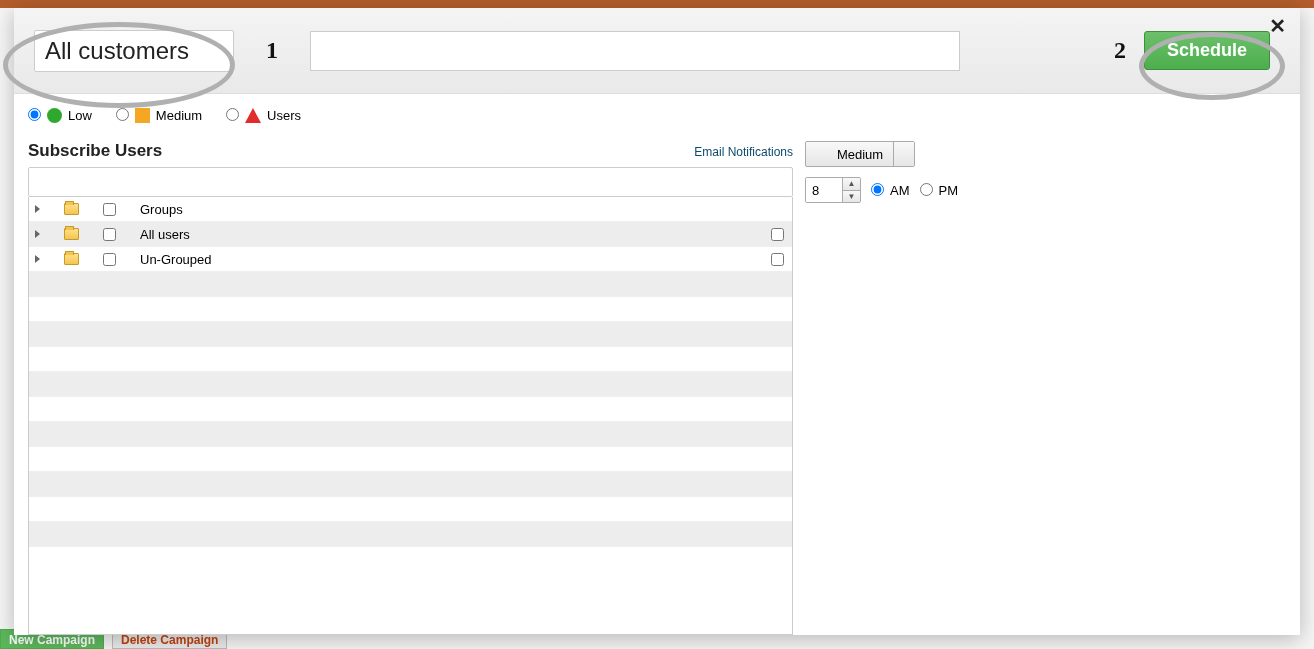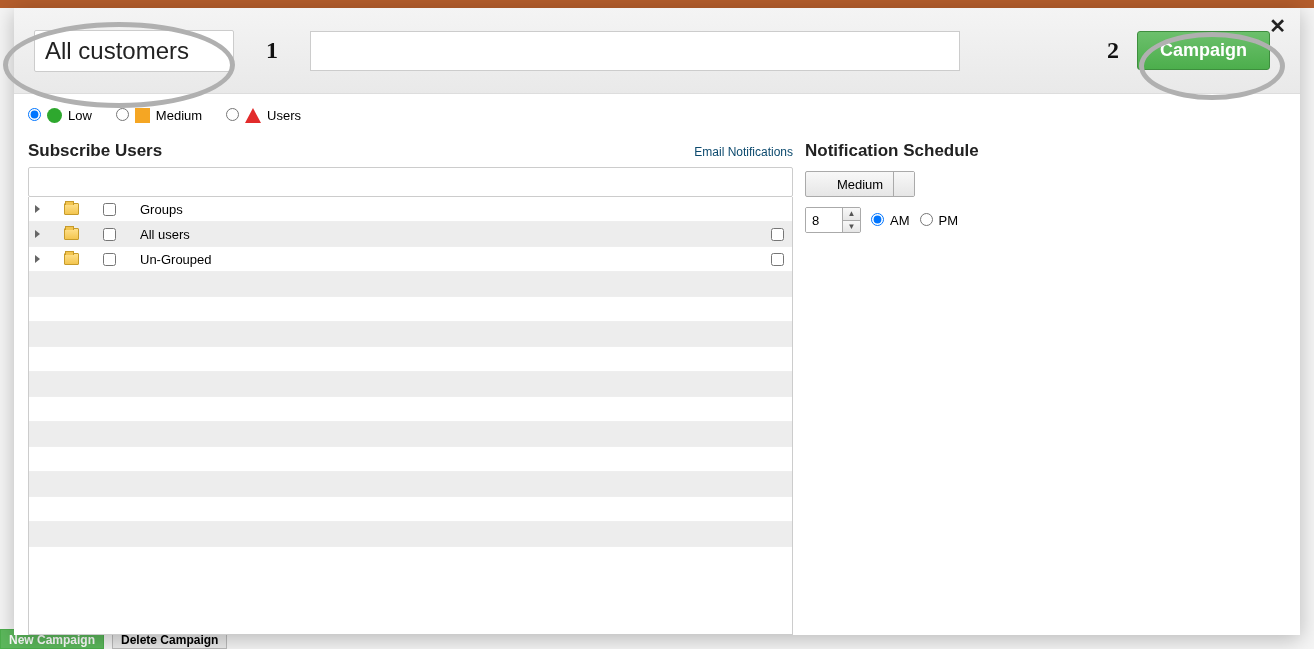--- a/index.html
+++ b/index.html
@@ -33,21 +33,21 @@
   .btn-new-campaign {
     background: #5cb85c;
     color: #fff;
     font-weight: bold;
     font-size: 12px;
     padding: 3px 8px;
     border: 1px solid #4cae4c;
   }
   .btn-delete-campaign {
     background: #eaeaea;
-    color: #000000;
+    color: #c2410c;
     font-weight: bold;
     font-size: 12px;
     padding: 3px 8px;
     border: 1px solid #bbb;
   }
   .modal-overlay-top {
     position: absolute;
     left: 0; right: 0; top: 0;
     height: 8px;
     background: #b45d2c;
@@ -365,21 +365,21 @@
   <div class="modal-header">
     <span class="close-x">✕</span>
 
     <div class="header-name-wrap">
       <input class="name-input" type="text" value="All customers" style="">
       <span class="step-num">1</span>
       <input class="big-search" type="text" style="">
     </div>
 
     <span class="step-num">2</span>
-    <button class="finished-btn">Campaign</button>
+    <button class="finished-btn">Schedule</button>
   </div>
 
   <div class="modal-body">
 
 
     <div class="priority-row">
       <label class="priority-opt">
         <input type="radio" name="prio" checked="" style="">
         <span class="dot-green"></span>
         <span>Low</span>
@@ -433,21 +433,20 @@
           <div class="tree-row"></div>
           <div class="tree-row"></div>
           <div class="tree-row"></div>
           <div class="tree-row"></div>
           <div class="tree-row"></div>
           <div class="tree-row"></div>
         </div>
       </div>
 
       <div class="col-right">
-        <div class="section-title">Notification Schedule</div>
         <div class="sched-dd">
           <span>Medium</span>
           <span class="caret-down"></span>
         </div>
         <div class="time-row">
           <div class="spinner">
             <input type="text" value="8" style="">
             <div class="spinner-btns">
               <div>▲</div>
               <div>▼</div>

